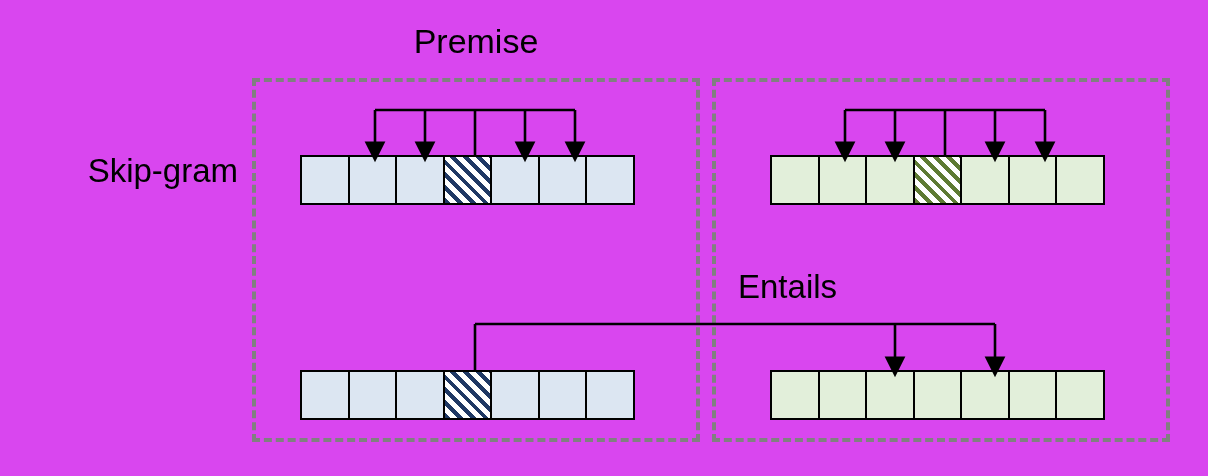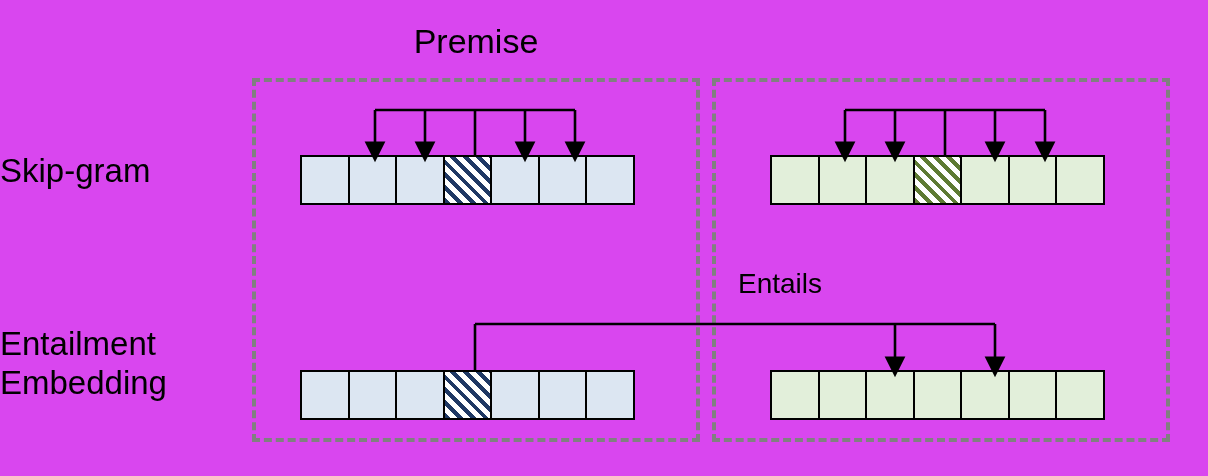--- a/index.html
+++ b/index.html
@@ -37,21 +37,21 @@
   }
   #panel-premise    { left: 252px; top: 78px; width: 448px; height: 364px; }
   #panel-hypothesis { left: 712px; top: 78px; width: 458px; height: 364px; }
 
   
   .row-label {
     position: absolute;
     font-size: 33px;
     color: #000000;
     white-space: nowrap;
-    text-align: left;
+    text-align: right;
     line-height: 1.18;
   }
   #label-skipgram  { left: 0px;  top: 152px; width: 238px; }
   #label-entailment{ left: 0px;  top: 325px; width: 238px; }
 
   
   .strip {
     position: absolute;
     display: flex;
     height: 50px;
@@ -93,41 +93,37 @@
     left: 0; top: 0;
     width: 1208px; height: 476px;
     pointer-events: none;
   }
 
   
   #caption-entails {
     position: absolute;
     left: 738px;
     top: 268px;
-    font-size: 28px;
+    font-size: 33px;
     color: #000000;
     white-space: nowrap;
   }
 </style>
 </head>
 <body>
 
 <div id="canvas">
 
   <div class="col-title" id="title-premise">Premise</div>
 
   <div class="panel" id="panel-premise"></div>
   <div class="panel" id="panel-hypothesis"></div>
 
   <div class="row-label" id="label-skipgram">Skip-gram</div>
 
-  <div class="row-label" id="label-entailment">
-    <div>Entailment</div>
-    <div>Embedding</div>
-  </div>
 
   <div class="strip" id="strip-premise-skipgram">
       <div class="cell blue"></div>
       <div class="cell blue"></div>
       <div class="cell blue"></div>
       <div class="cell blue hatch"></div>
       <div class="cell blue"></div>
       <div class="cell blue"></div>
       <div class="cell blue"></div>
     </div>

